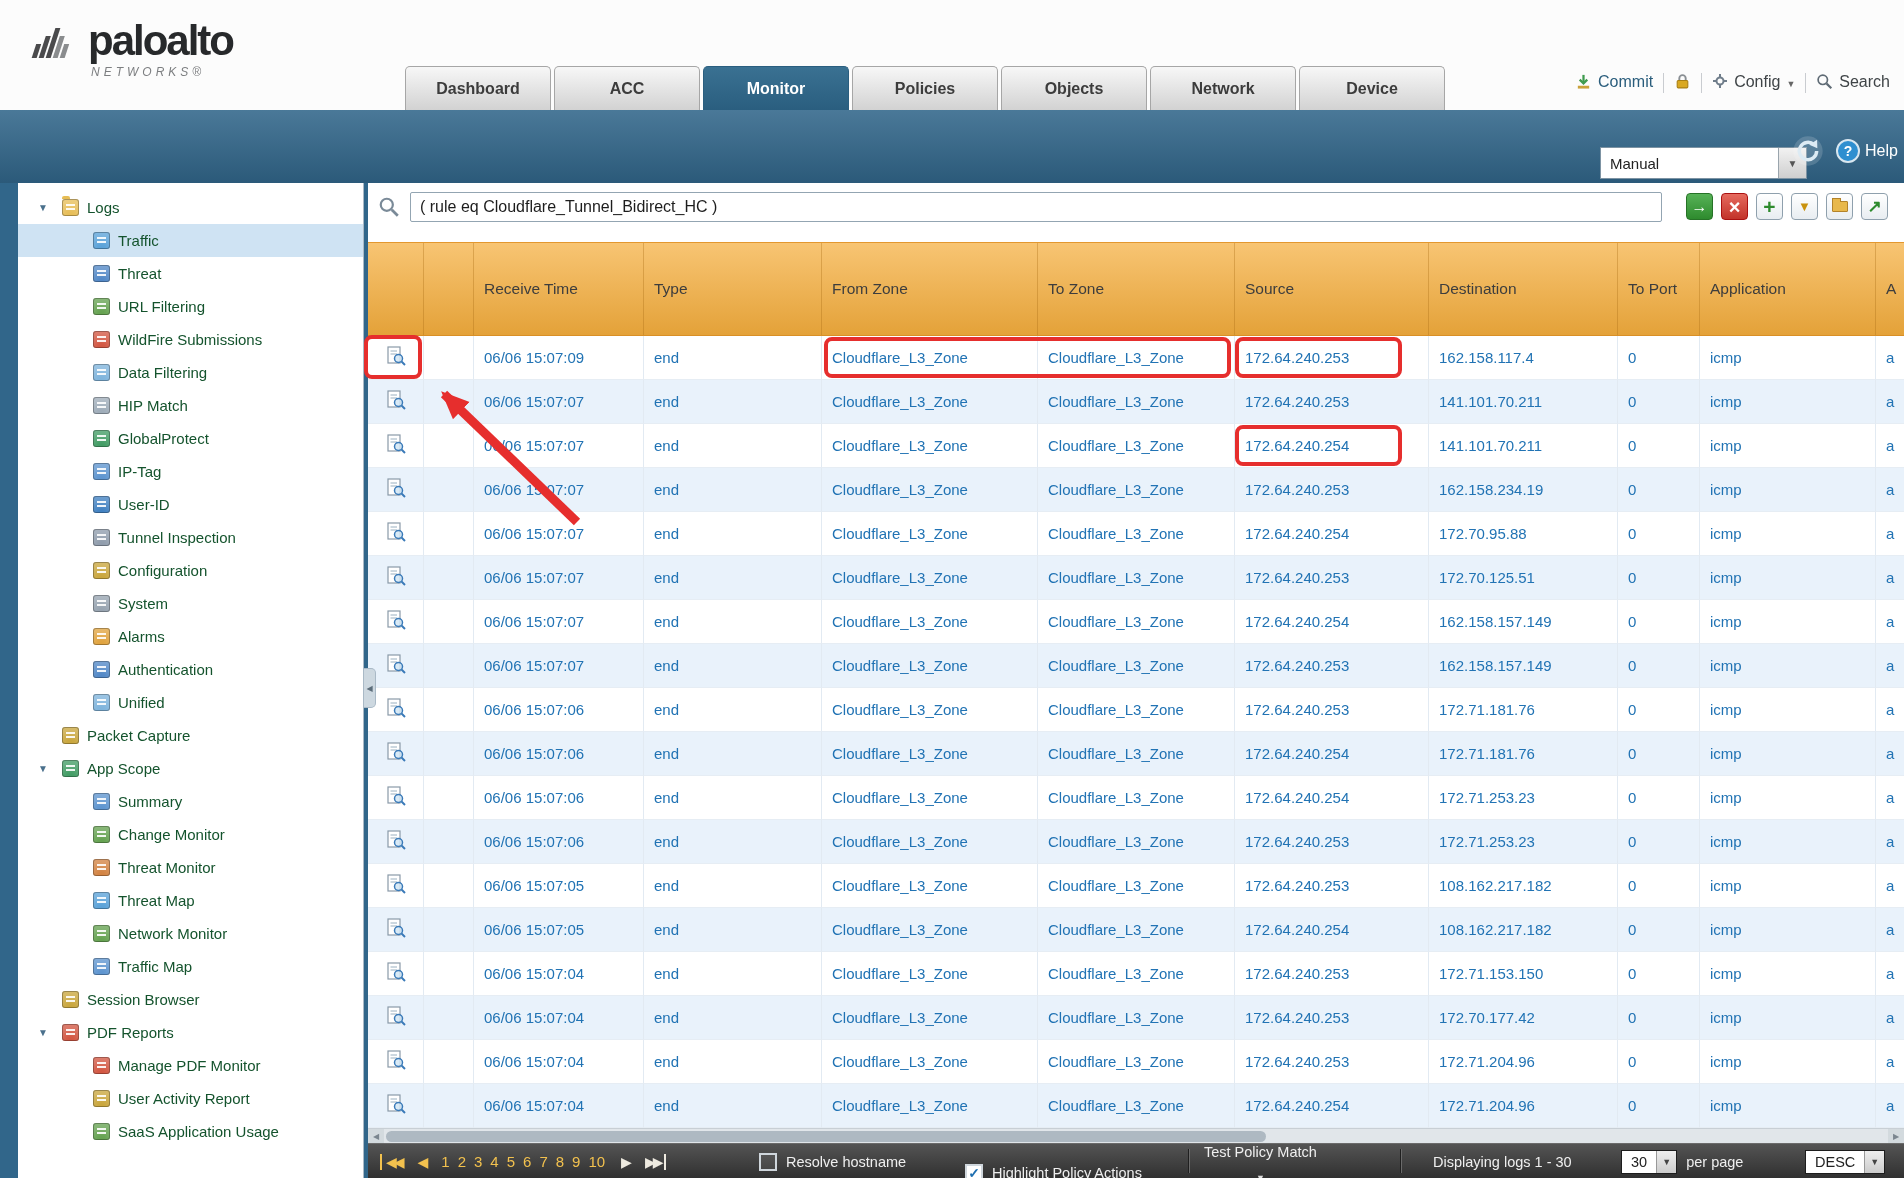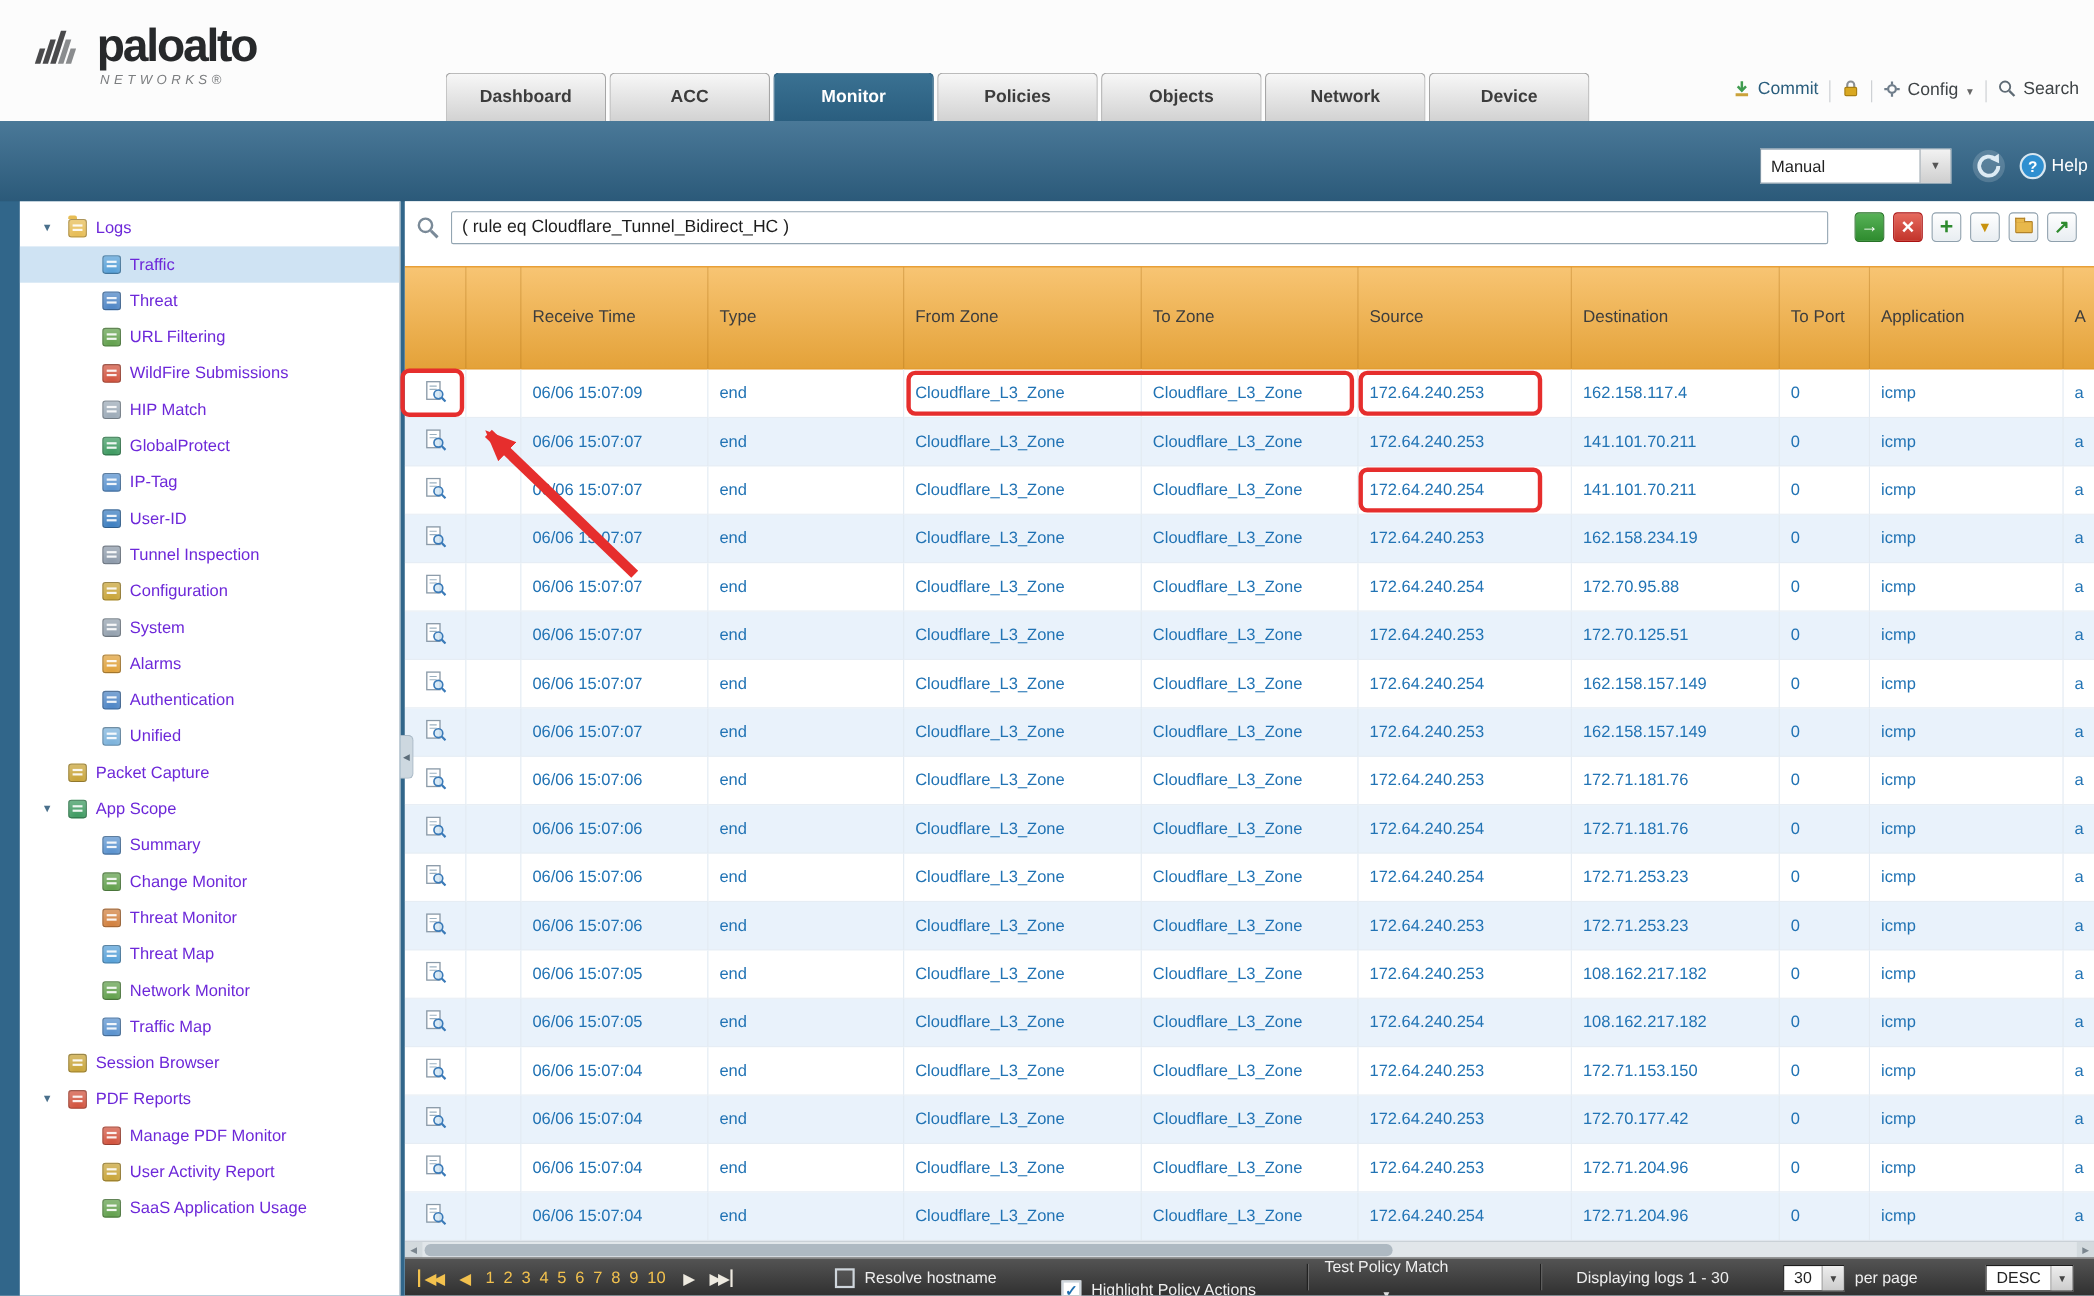--- a/index.html
+++ b/index.html
@@ -25,33 +25,33 @@
 
   .header-actions{position:absolute;right:14px;top:62px;height:42px;display:flex;align-items:center;gap:10px;font-size:16px;color:#3f4447;}
   .ha-item{display:flex;align-items:flex-start;gap:6px;cursor:pointer;}
   .ha-divider{width:1px;height:20px;background:#c9ccd0;}
   .commit-label{color:#2a5d7c;}
   .caret-down::before{content:"▼";font-size:9px;color:#666;}
 
   
   .band{position:absolute;left:0;top:110px;width:1904px;height:73px;
     background:linear-gradient(rgba(255,255,255,.12),rgba(0,0,0,.12)),var(--band-teal,#31668a);}
-  .manual-select{position:absolute;left:1600px;top:25px;width:174px;height:32px;background:#fff;border:1px solid #7d93a3;display:flex;cursor:pointer;}
+  .manual-select{position:absolute;left:1600px;top:37px;width:207px;height:32px;background:#fff;border:1px solid #7d93a3;display:flex;cursor:pointer;}
   .manual-value{flex:1;font-size:15px;color:#222;display:flex;align-items:center;padding-left:9px;}
   .manual-caret{width:28px;background:linear-gradient(#f2f2f2,#cfcfcf);border-left:1px solid #9aa5ad;display:flex;align-items:center;justify-content:center;}
   .manual-caret::before{content:"▼";font-size:10px;color:#555;}
   .refresh-btn{position:absolute;left:1792px;top:25px;width:32px;height:32px;cursor:pointer;}
   .help-group{position:absolute;left:1836px;top:29px;display:flex;align-items:center;gap:5px;color:#fff;font-size:16px;cursor:pointer;}
   .help-circle{width:24px;height:24px;border-radius:50%;background:#2f8fd0;border:2px solid #d9e7f0;color:#fff;font-weight:bold;font-size:14px;display:flex;align-items:center;justify-content:center;}
   .help-circle::before{content:"?";}
 
   
   .sidebar{position:absolute;left:18px;top:183px;width:346px;height:995px;background:#fff;border-right:1px solid #a9b9c6;overflow:hidden;}
   .tree{padding-top:8px;}
-  .tree-item{height:33px;display:flex;align-items:center;font-size:15px;color:#6d28d9;cursor:pointer;white-space:nowrap;}
+  .tree-item{height:33px;display:flex;align-items:center;font-size:15px;color:#14532d;cursor:pointer;white-space:nowrap;}
   .tree-item.depth-0{padding-left:20px;}
   .tree-item.depth-1{padding-left:51px;}
   .tree-item.selected{background:var(--selected-row-blue,#cfe3f3);}
   .caret-slot{width:24px;font-size:10px;color:#4a708c;flex:none;}
   .tree-item.expandable .caret-slot::before{content:"▼";}
   .tree-icon{width:17px;height:17px;border-radius:3px;margin-right:8px;position:relative;flex:none;
     box-shadow:inset 0 0 0 1px rgba(0,0,0,.28), inset 0 8px 8px rgba(255,255,255,.25);}
   .tree-icon::after{content:"";position:absolute;left:4px;top:5px;width:9px;height:2px;background:rgba(255,255,255,.9);box-shadow:0 4px 0 rgba(255,255,255,.9);}
   .ic-logs{background:#e7bd55}.ic-logs::before{content:"";position:absolute;left:0;top:-3px;width:8px;height:3px;background:#e7bd55;border-radius:2px 2px 0 0;}
   .ic-traffic{background:#58a1d8}.ic-threat{background:#4f86c6}.ic-url-filtering{background:#63a14e}
@@ -277,20 +277,25 @@
     <span class="tree-icon ic-url-filtering"></span>
     <span class="tree-label">URL Filtering</span>
   </div>
       <div class="tree-item depth-1">
     <span class="caret-slot"></span>
     <span class="tree-icon ic-wildfire-submissions"></span>
     <span class="tree-label">WildFire Submissions</span>
   </div>
       <div class="tree-item depth-1">
     <span class="caret-slot"></span>
+    <span class="tree-icon ic-data-filtering"></span>
+    <span class="tree-label">Data Filtering</span>
+  </div>
+      <div class="tree-item depth-1">
+    <span class="caret-slot"></span>
     <span class="tree-icon ic-hip-match"></span>
     <span class="tree-label">HIP Match</span>
   </div>
       <div class="tree-item depth-1">
     <span class="caret-slot"></span>
     <span class="tree-icon ic-globalprotect"></span>
     <span class="tree-label">GlobalProtect</span>
   </div>
       <div class="tree-item depth-1">
     <span class="caret-slot"></span>

